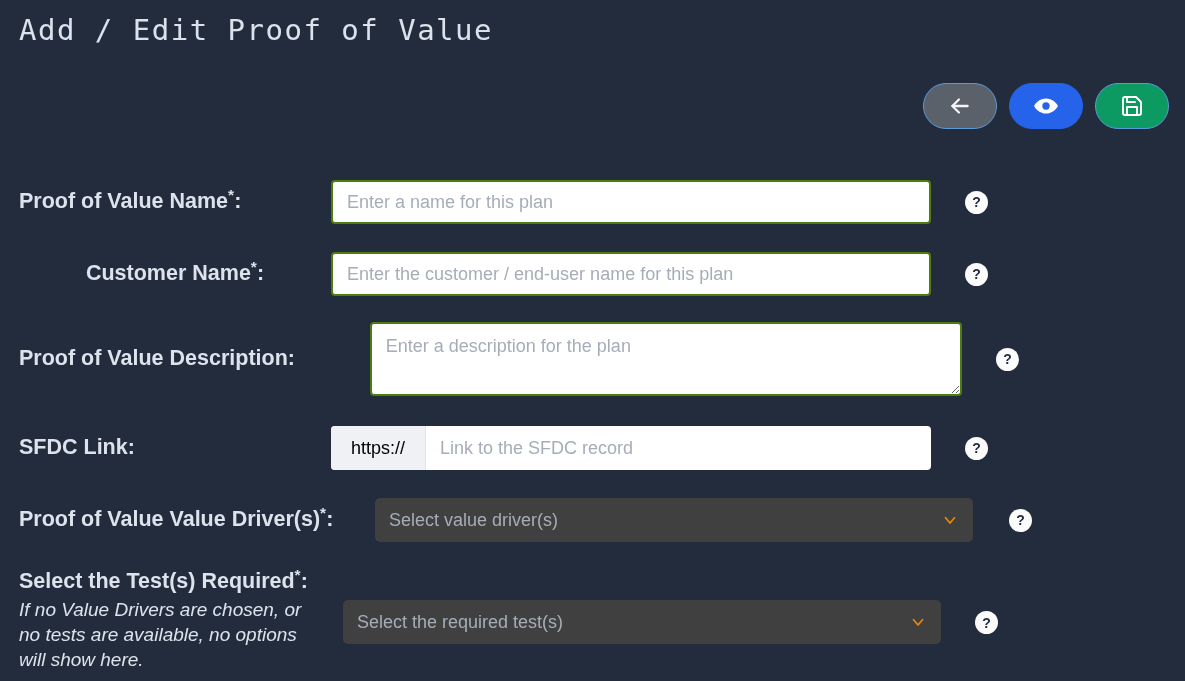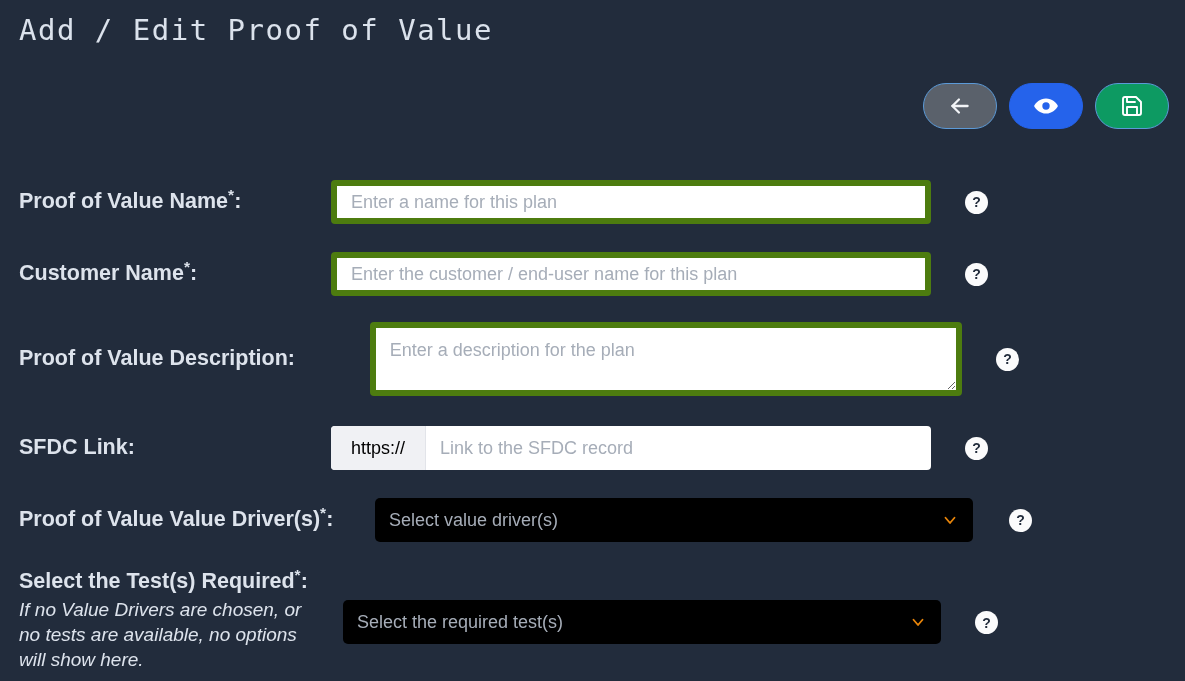--- a/index.html
+++ b/index.html
@@ -83,21 +83,21 @@
     font-size: 19px;
     font-style: italic;
     line-height: 1.32;
     width: 300px;
     margin-top: 3px;
   }
 
   
   .field {
     background: #ffffff;
-    border: 6px solid #4d7c0f;
+    border: 2px solid #4d7c0f;
     border-radius: 4px;
     font-size: 18px;
     color: #4b5563;
     font-family: "Liberation Sans", sans-serif;
     outline: none;
     padding: 0 14px;
   }
   .field::placeholder { color: #a6adb8; opacity: 1; }
   .text-input {
     height: 44px;
@@ -131,21 +131,21 @@
   }
   .input-group .field {
     flex: 1;
     border: none;
     border-radius: 11px;
     height: 44px;
   }
 
   
   .select-box {
-    background: #000000;
+    background: #404040;
     border-radius: 5px;
     height: 44px;
     display: flex;
     align-items: center;
     padding: 0 14px;
     cursor: pointer;
     position: relative;
   }
   .select-value {
     flex: 1;
@@ -219,21 +219,21 @@
 
   <div class="row" style="left:19px; top:180px; width:1000px;">
     <div class="label" style="width:312px;">
       <span>Proof of Value Name</span><span class="req">*</span><span>:</span>
     </div>
     <input class="field text-input" type="text" style="width: 600px;" placeholder="Enter a name for this plan">
     <div class="help" style="margin-left:34px;">?</div>
   </div>
 
   <div class="row" style="left:19px; top:252px; width:1000px;">
-    <div class="label" style="width:312px;">
+    <div class="label" style="width:312px;text-align:center;">
       <span>Customer Name</span><span class="req">*</span><span>:</span>
     </div>
     <input class="field text-input" type="text" style="width: 600px;" placeholder="Enter the customer / end-user name for this plan">
     <div class="help" style="margin-left:34px;">?</div>
   </div>
 
   <div class="row" style="left:19px; top:322px; width:1000px; align-items:center;">
     <div class="label" style="width:312px;">
       <span>Proof of Value Description</span><span class="req"></span><span>:</span>
     </div>

